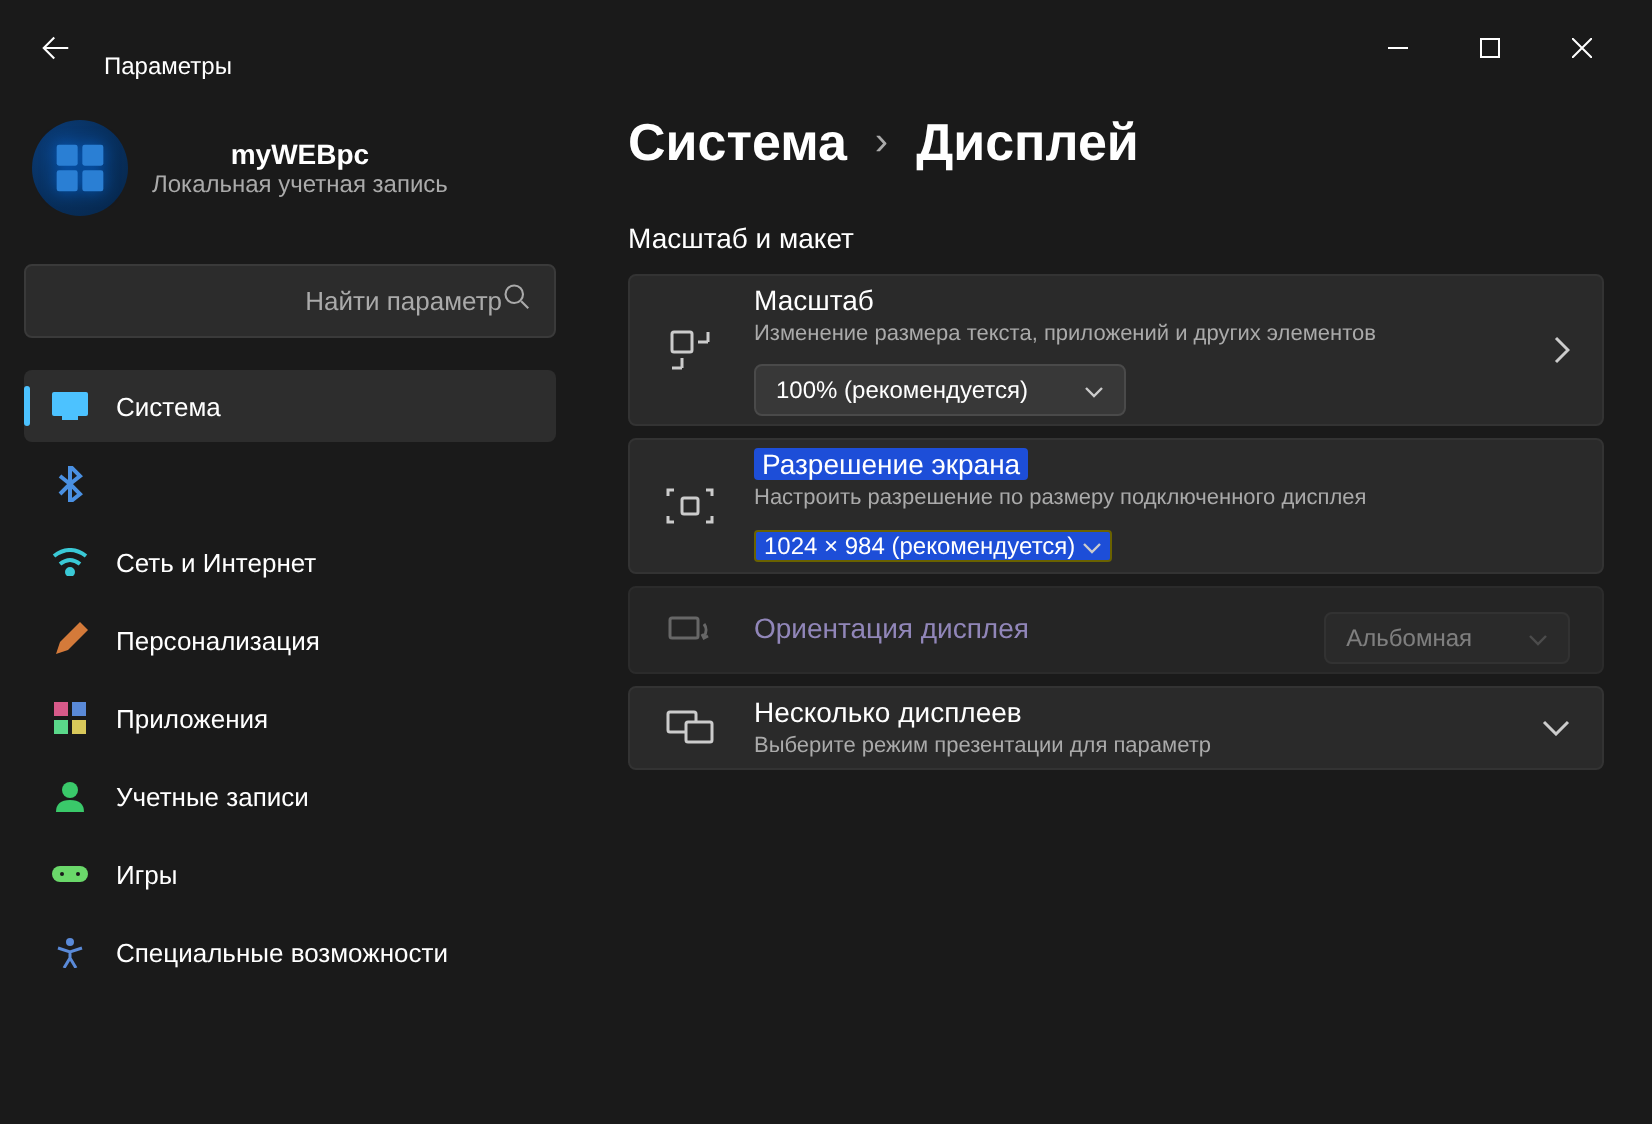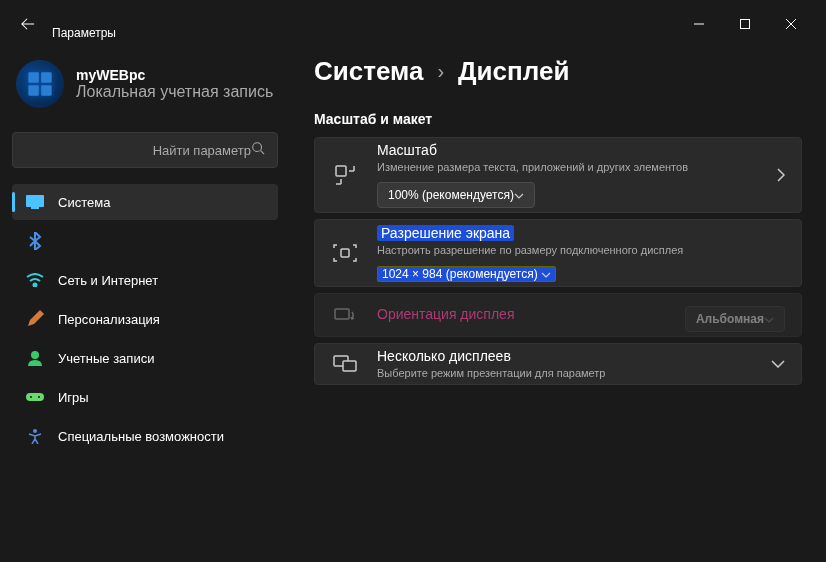--- a/index.html
+++ b/index.html
@@ -7,46 +7,46 @@
 .titlebar { height: 40px; display: flex; align-items: flex-end; padding: 0 12px; }
 .back-btn { width: 32px; height: 32px; display: flex; align-items: center; justify-content: center; cursor: pointer; }
 .titlebar-title { margin-left: 8px; font-size: 12px; color: #fff; }
 .win-controls { margin-left: auto; display: flex; gap: 0; }
 .win-btn { width: 46px; height: 32px; display: flex; align-items: center; justify-content: center; cursor: pointer; }
 .main-layout { display: flex; height: calc(100% - 40px); }
 .sidebar { width: 290px; padding: 12px 12px 0 12px; overflow-y: auto; }
 .user-section { display: flex; align-items: center; gap: 12px; padding: 8px 4px 16px 4px; }
 .avatar { width: 48px; height: 48px; border-radius: 50%; display: flex; align-items: center; justify-content: center; background: radial-gradient(circle at 30% 30%, #0a3d7a, #062445); }
 .avatar svg { filter: drop-shadow(0 0 4px rgba(0,120,255,0.5)); }
-.user-info .username { font-size: 14px; font-weight: 600; }
-.user-info .account-type { font-size: 16px; color: #aaa; }
+.user-info .username { font-size: 14px; font-weight: 600; text-align: center; }
+.user-info .account-type { font-size: 12px; color: #aaa; }
 .search-box { display: flex; align-items: center; background: #2c2c2c; border: 1px solid #3a3a3a; border-radius: 4px; padding: 8px 12px; margin: 8px 0 16px 0; }
 .search-box input { background: transparent; border: none; outline: none; color: #ccc; font-size: 13px; flex: 1; text-align: right; }
 .search-box input::placeholder { color: #aaa; }
 .nav-list { list-style: none; }
 .nav-item { display: flex; align-items: center; gap: 14px; padding: 9px 12px 9px 14px; border-radius: 4px; cursor: pointer; margin-bottom: 3px; position: relative; }
 .nav-item.active { background: #2d2d2d; }
 .nav-item.active::before { content: ""; position: absolute; left: 0; top: 8px; bottom: 8px; width: 3px; background: #4cc2ff; border-radius: 2px; }
 .nav-icon { width: 18px; height: 18px; display: flex; align-items: center; justify-content: center; flex-shrink: 0; }
 .nav-label { font-size: 13px; color: #fff; }
 .content { flex: 1; padding: 16px 24px 0 24px; overflow-y: auto; }
 .breadcrumb { display: flex; align-items: center; gap: 14px; margin-bottom: 24px; }
 .crumb { font-size: 26px; font-weight: 600; }
 .crumb-sep { font-size: 20px; color: #aaa; }
-.section-title { font-size: 14px; font-weight: 700; margin-bottom: 10px; }
+.section-title { font-size: 14px; font-weight: 400; margin-bottom: 10px; }
 .card { background: #2a2a2a; border: 1px solid #333; border-radius: 4px; margin-bottom: 6px; display: flex; align-items: center; padding: 4px 16px; gap: 18px; cursor: pointer; }
 .card-icon { width: 28px; height: 28px; display: flex; align-items: center; justify-content: center; flex-shrink: 0; color: #ccc; }
 .card-body { flex: 1; min-width: 0; }
 .card-title { font-size: 14px; color: #fff; margin-bottom: 2px; }
 .card-desc { font-size: 11px; color: #aaa; line-height: 1.3; }
 .card-title.hl, .dropdown.hl { background: #1d4ed8; padding: 0 4px; border-radius: 2px; display: inline-block; }
 .card-action { display: flex; align-items: center; gap: 8px; }
 .chevron { color: #ccc; }
-.dropdown { background: #383838; border: 1px solid #4a4a4a; border-radius: 4px; padding: 5px 10px; font-size: 12px; display: inline-flex; align-items: center; gap: 0; margin-top: 8px; cursor: pointer; }
-.dropdown.disabled { opacity: 0.6; font-weight: bold; }
+.dropdown { background: #383838; border: 1px solid #4a4a4a; border-radius: 4px; padding: 5px 10px; font-size: 12px; display: inline-flex; align-items: center; gap: 28px; margin-top: 8px; cursor: pointer; }
+.dropdown.disabled { opacity: 0.6; }
 .dropdown.hl { border-color: #6a6200; }
 .content::-webkit-scrollbar, .sidebar::-webkit-scrollbar { width: 4px; }
 .content::-webkit-scrollbar-thumb { background: #555; border-radius: 2px; }
 </style>
 </head>
 <body>
 
 <div class="titlebar">
   <div class="back-btn">
     <svg width="14" height="14" viewBox="0 0 16 16" fill="none" stroke="#fff" stroke-width="1.2">
@@ -127,20 +127,31 @@
       <li class="nav-item">
         <span class="nav-icon">
             <svg width="18" height="18" viewBox="0 0 18 18">
               <path d="M2 16 L4 10 L14 0 L18 4 L8 14 Z" fill="#d47a3a"></path>
             </svg>
           </span>
         <span class="nav-label">Персонализация</span>
       </li>
       <li class="nav-item">
         <span class="nav-icon">
+            <svg width="16" height="16" viewBox="0 0 16 16">
+              <rect x="0" y="0" width="7" height="7" fill="#d85a8a"></rect>
+              <rect x="9" y="0" width="7" height="7" fill="#5a8ad8"></rect>
+              <rect x="0" y="9" width="7" height="7" fill="#5ad88a"></rect>
+              <rect x="9" y="9" width="7" height="7" fill="#d8c85a"></rect>
+            </svg>
+          </span>
+        <span class="nav-label">Приложения</span>
+      </li>
+      <li class="nav-item">
+        <span class="nav-icon">
             <svg width="16" height="16" viewBox="0 0 16 16" fill="#3ac96a">
               <circle cx="8" cy="5" r="4"></circle>
               <path d="M1 16 Q1 10 8 10 Q15 10 15 16 Z"></path>
             </svg>
           </span>
         <span class="nav-label">Учетные записи</span>
       </li>
       <li class="nav-item">
         <span class="nav-icon">
             <svg width="18" height="12" viewBox="0 0 18 12" fill="#6ad86a">
@@ -217,21 +228,21 @@
 
     <div class="card" style="opacity:0.7">
       <div class="card-icon">
         <svg width="22" height="18" viewBox="0 0 22 18" fill="none" stroke="#888" stroke-width="1.5">
             <rect x="1" y="3" width="14" height="10" rx="1"></rect>
             <path d="M18 6 A5 5 0 0 1 18 12"></path>
             <path d="M17 11 L18 13 L20 12"></path>
           </svg>
       </div>
       <div class="card-body">
-        <div class="card-title" style="color:#ec4899">Ориентация дисплея</div>
+        <div class="card-title" style="color:#c4b5fd">Ориентация дисплея</div>
       </div>
       <div class="card-action">
         <div class="dropdown disabled">
           <span>Альбомная</span>
           <span><svg width="10" height="6" viewBox="0 0 10 6" fill="none" stroke="#888" stroke-width="1.2">
                 <path d="M1 1 L5 5 L9 1"></path>
               </svg></span>
         </div>
       </div>
     </div>

